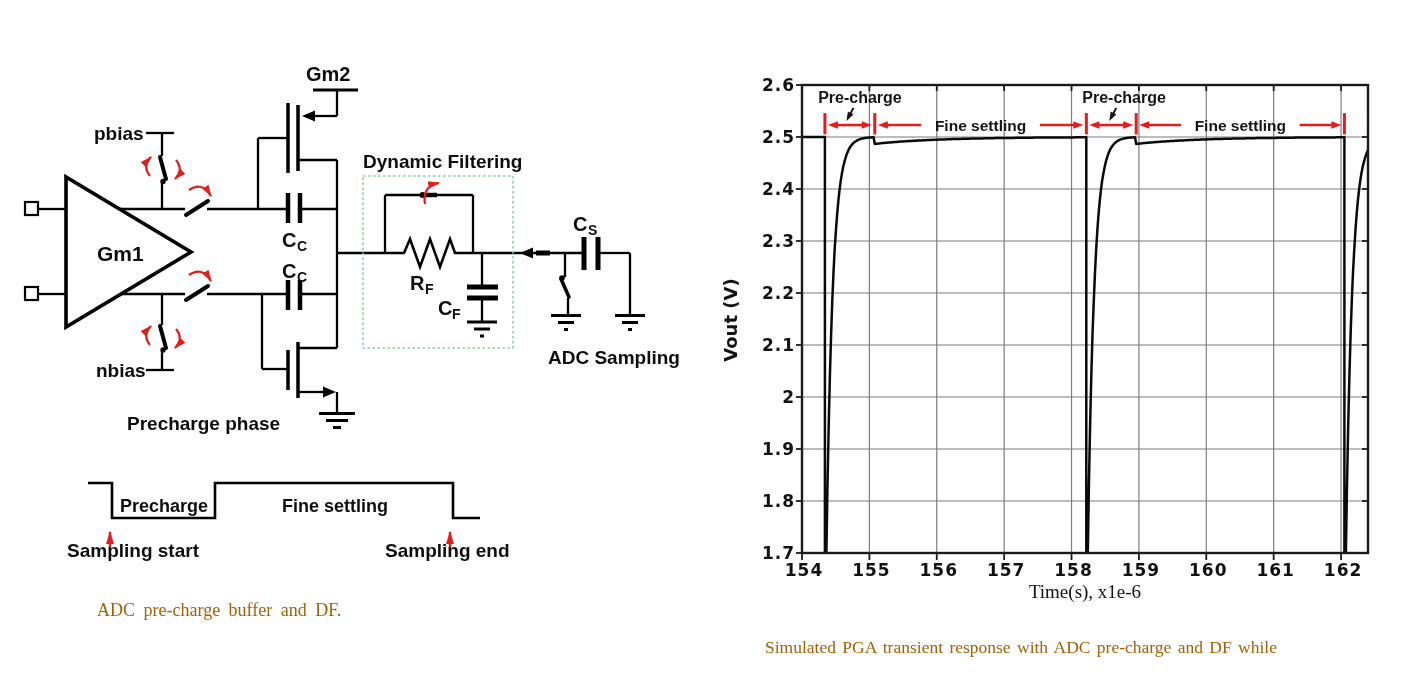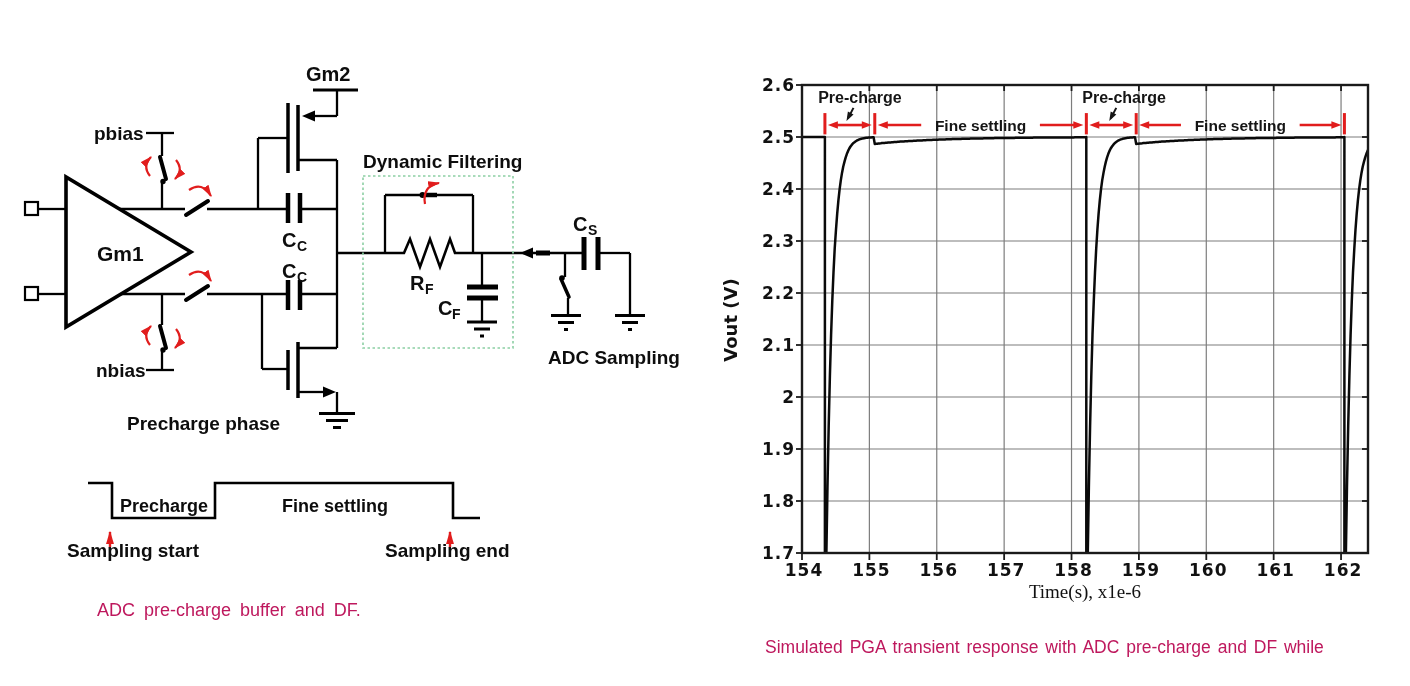--- a/index.html
+++ b/index.html
@@ -15,21 +15,21 @@
   .lab21{font:bold 21px "Liberation Sans",sans-serif;fill:#0d0d0d;}
   .sub14{font:bold 14px "Liberation Sans",sans-serif;fill:#0d0d0d;}
   .mid{text-anchor:middle;}
   
   .tick{font:bold 17px "DejaVu Sans",sans-serif;fill:#111;letter-spacing:1px;}
   .ylab{font:bold 18px "DejaVu Sans",sans-serif;fill:#111;}
   .xlab{font:19px "Liberation Serif",serif;fill:#111;}
   .ann {font:bold 15.5px "Liberation Sans",sans-serif;fill:#151515;}
   .pre {font:bold 16px "Liberation Sans",sans-serif;fill:#151515;}
   
-  .cap{position:absolute;font-family:Liberation Sans, sans-serif;color:#be185d;}
+  .cap{position:absolute;font-family:Liberation Serif, serif;color:#a16207;}
   #left-caption{left:97px;top:600px;font-size:18px;word-spacing:4px;}
   #right-caption{left:705px;top:636px;width:702px;font-size:17.5px;line-height:23px;word-spacing:2px;}
   #right-caption .l1{text-indent:60px;display:block;}
   #right-caption .l2{display:block;}
 </style>
 </head>
 <body>
 
 <div id="page">
 

